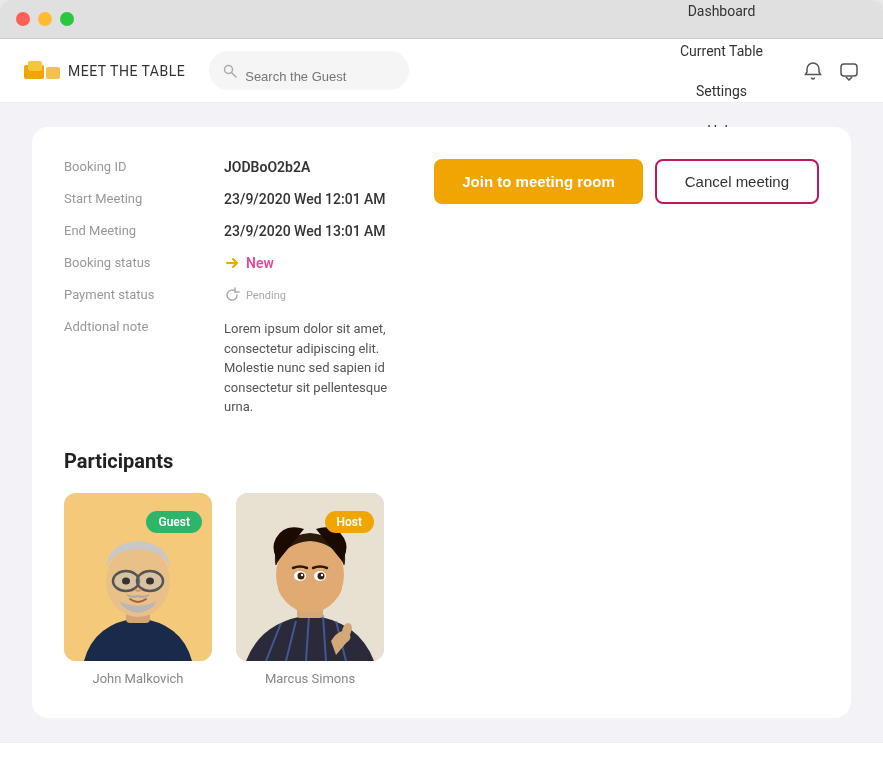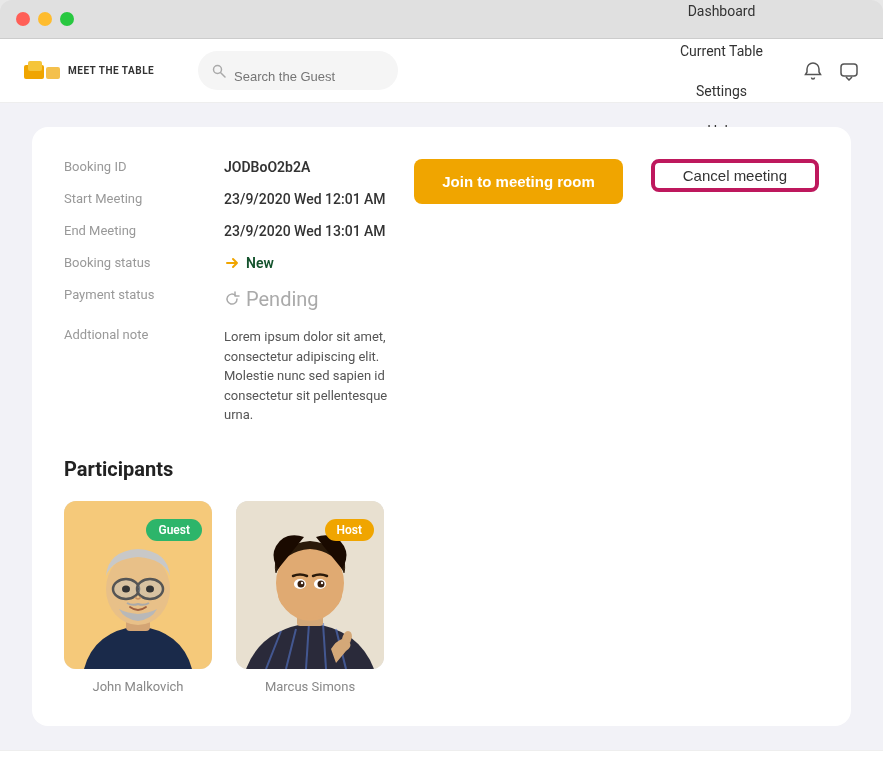--- a/index.html
+++ b/index.html
@@ -55,22 +55,22 @@
       align-items: center;
       gap: 8px;
       text-decoration: none;
       min-width: 150px;
     }
     .logo-icon {
       width: 36px;
       height: 28px;
     }
     .logo-text {
-      font-size: 10px;
-      font-weight: 700;
+      font-size: 14px;
+      font-weight: 400;
       color: #333;
       letter-spacing: 0.5px;
       text-transform: uppercase;
     }
     .search-bar {
       display: flex;
       align-items: center;
       background: #f5f5f5;
       border-radius: 20px;
       padding: 6px 14px;
@@ -184,30 +184,30 @@
       color: #333;
       font-weight: 500;
     }
     .detail-value.booking-id {
       font-weight: 600;
     }
     .status-new {
       display: flex;
       align-items: center;
       gap: 6px;
-      color: #14532d;
+      color: #ec4899;
       font-size: 14px;
       font-weight: 600;
     }
     .status-pending {
       display: flex;
       align-items: center;
       gap: 6px;
       color: #aaa;
-      font-size: 20px;
+      font-size: 11px;
     }
     .additional-note {
       font-size: 13px;
       color: #555;
       line-height: 1.5;
       max-width: 500px;
     }
     .join-btn {
       background: #f0a500;
       color: #fff;
@@ -215,28 +215,27 @@
       border-radius: 8px;
       padding: 14px 28px;
       font-size: 15px;
       font-weight: 600;
       cursor: pointer;
       white-space: nowrap;
     }
     .cancel-btn {
       background: #fff;
       color: #333;
-      border: 4px solid #be185d;
+      border: 2px solid #be185d;
       border-radius: 8px;
-      padding: 4px 28px;
+      padding: 12px 28px;
       font-size: 15px;
       font-weight: 500;
       cursor: pointer;
       white-space: nowrap;
-      margin-left: 16px;
     }
 
     
     .card-body {
       display: flex;
       gap: 16px;
     }
     .card-body-left {
       flex: 1;
     }

